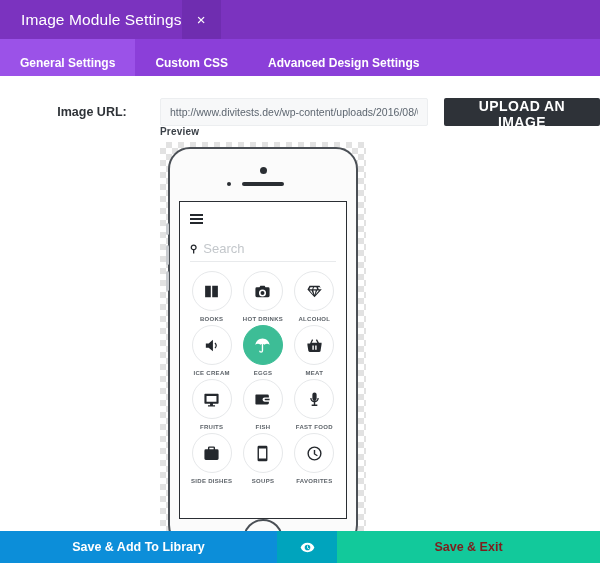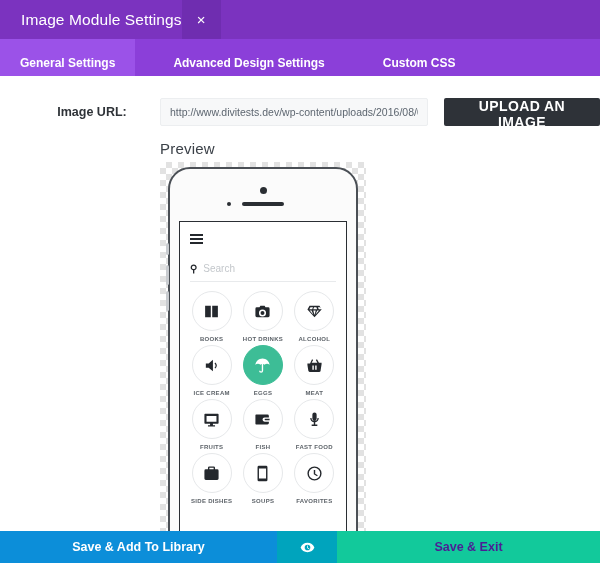--- a/index.html
+++ b/index.html
@@ -25,21 +25,20 @@
     display: flex; align-items: center; justify-content: center;
     color: #fff; font-size: 15px; cursor: pointer; border: none;
     font-family: "Liberation Sans", sans-serif;
   }
 
   
   .tabbar {
     height: 49px; background: #8b3fd9;
     display: flex; align-items: stretch;
     border-bottom: 1px solid #7b33bf;
-    gap: 18px;
   }
   .tab {
     display: flex; align-items: center; justify-content: center;
     color: #ffffff; font-size: 12px; font-weight: bold;
     padding: 0 20px; cursor: pointer; white-space: nowrap;
   }
   .tab.active { background: #9b52e8; }
 
   
   .body-area {
@@ -61,22 +60,22 @@
     font-family: "Liberation Sans", sans-serif;
   }
   .upload-btn {
     margin-left: 16px; height: 28px; background: #2e3238;
     color: #ffffff; border: none; border-radius: 2px;
     font-size: 14px; font-weight: bold; letter-spacing: .4px;
     padding: 0 12px; cursor: pointer;
     font-family: "Liberation Sans", sans-serif;
   }
   .preview-label {
-    font-size: 15px; font-weight: normal; color: #3b4148;
-    margin-top: 14px; letter-spacing: .2px;
+    font-size: 10px; font-weight: bold; color: #3b4148;
+    letter-spacing: .2px;
   }
 
   
   .preview-wrap {
     position: relative; margin-top: 5px; width: 206px; height: 392px;
     background-image:
       linear-gradient(45deg, #e2e2e2 25%, transparent 25%, transparent 75%, #e2e2e2 75%),
       linear-gradient(45deg, #e2e2e2 25%, transparent 25%, transparent 75%, #e2e2e2 75%);
     background-size: 12px 12px;
     background-position: 0 0, 6px 6px;
@@ -124,21 +123,21 @@
   .screen-title {
     position: absolute; left: 0; right: 0; text-align: center;
     font-size: 11px; font-weight: bold; color: #24282d;
     pointer-events: none;
   }
   .search-row {
     display: flex; align-items: center; height: 26px;
     margin: 0 10px; border-bottom: 1px solid #e8eaec; gap: 6px;
   }
   .search-ico { font-size: 10px; color: #24282d; font-weight: bold; }
-  .search-ph { font-size: 10px; color: #c3c7cb; }
+  .search-ph { font-size: 13px; color: #c3c7cb; }
   .grid {
     display: grid; grid-template-columns: repeat(3, 1fr);
     padding: 9px 6px 0 6px; row-gap: 3px;
   }
   .cell { display: flex; flex-direction: column; align-items: center; cursor: pointer; }
   .circ {
     width: 40px; height: 40px; border-radius: 50%;
     border: 1px solid #e6e8ea; background: #ffffff;
     display: flex; align-items: center; justify-content: center;
   }
@@ -159,39 +158,39 @@
     flex: 0 0 277px; background: #0c8ed9; color: #fff;
     display: flex; align-items: center; justify-content: center;
     font-size: 12.5px; font-weight: bold; cursor: pointer;
   }
   .f-hist {
     flex: 0 0 60px; background: #00a4bd;
     display: flex; align-items: center; justify-content: center; cursor: pointer;
   }
   .f-hist svg { width: 15px; height: 15px; fill: #ffffff; }
   .f-exit {
-    flex: 1; background: #12c99b; color: #4c1d95;
+    flex: 1; background: #12c99b; color: #7f1d1d;
     display: flex; align-items: center; justify-content: center;
     font-size: 12.5px; font-weight: bold; cursor: pointer;
   }
 </style>
 </head>
 <body>
 
 <div class="modal">
 
   <div class="titlebar">
     <div class="titlebar-title">Image Module Settings</div>
     <button class="close-btn">×</button>
   </div>
 
   <div class="tabbar">
     <div class="tab active">General Settings</div>
+    <div class="tab">Custom CSS</div>
     <div class="tab">Advanced Design Settings</div>
-    <div class="tab">Custom CSS</div>
   </div>
 
   <div class="body-area">
     <div class="field-row">
       <div class="field-label">Image URL:</div>
       <div class="field-control">
         <div class="url-line">
           <input class="url-input" type="text" value="http://www.divitests.dev/wp-content/uploads/2016/08/05-3.png" style="">
           <button class="upload-btn">UPLOAD AN IMAGE</button>
         </div>

